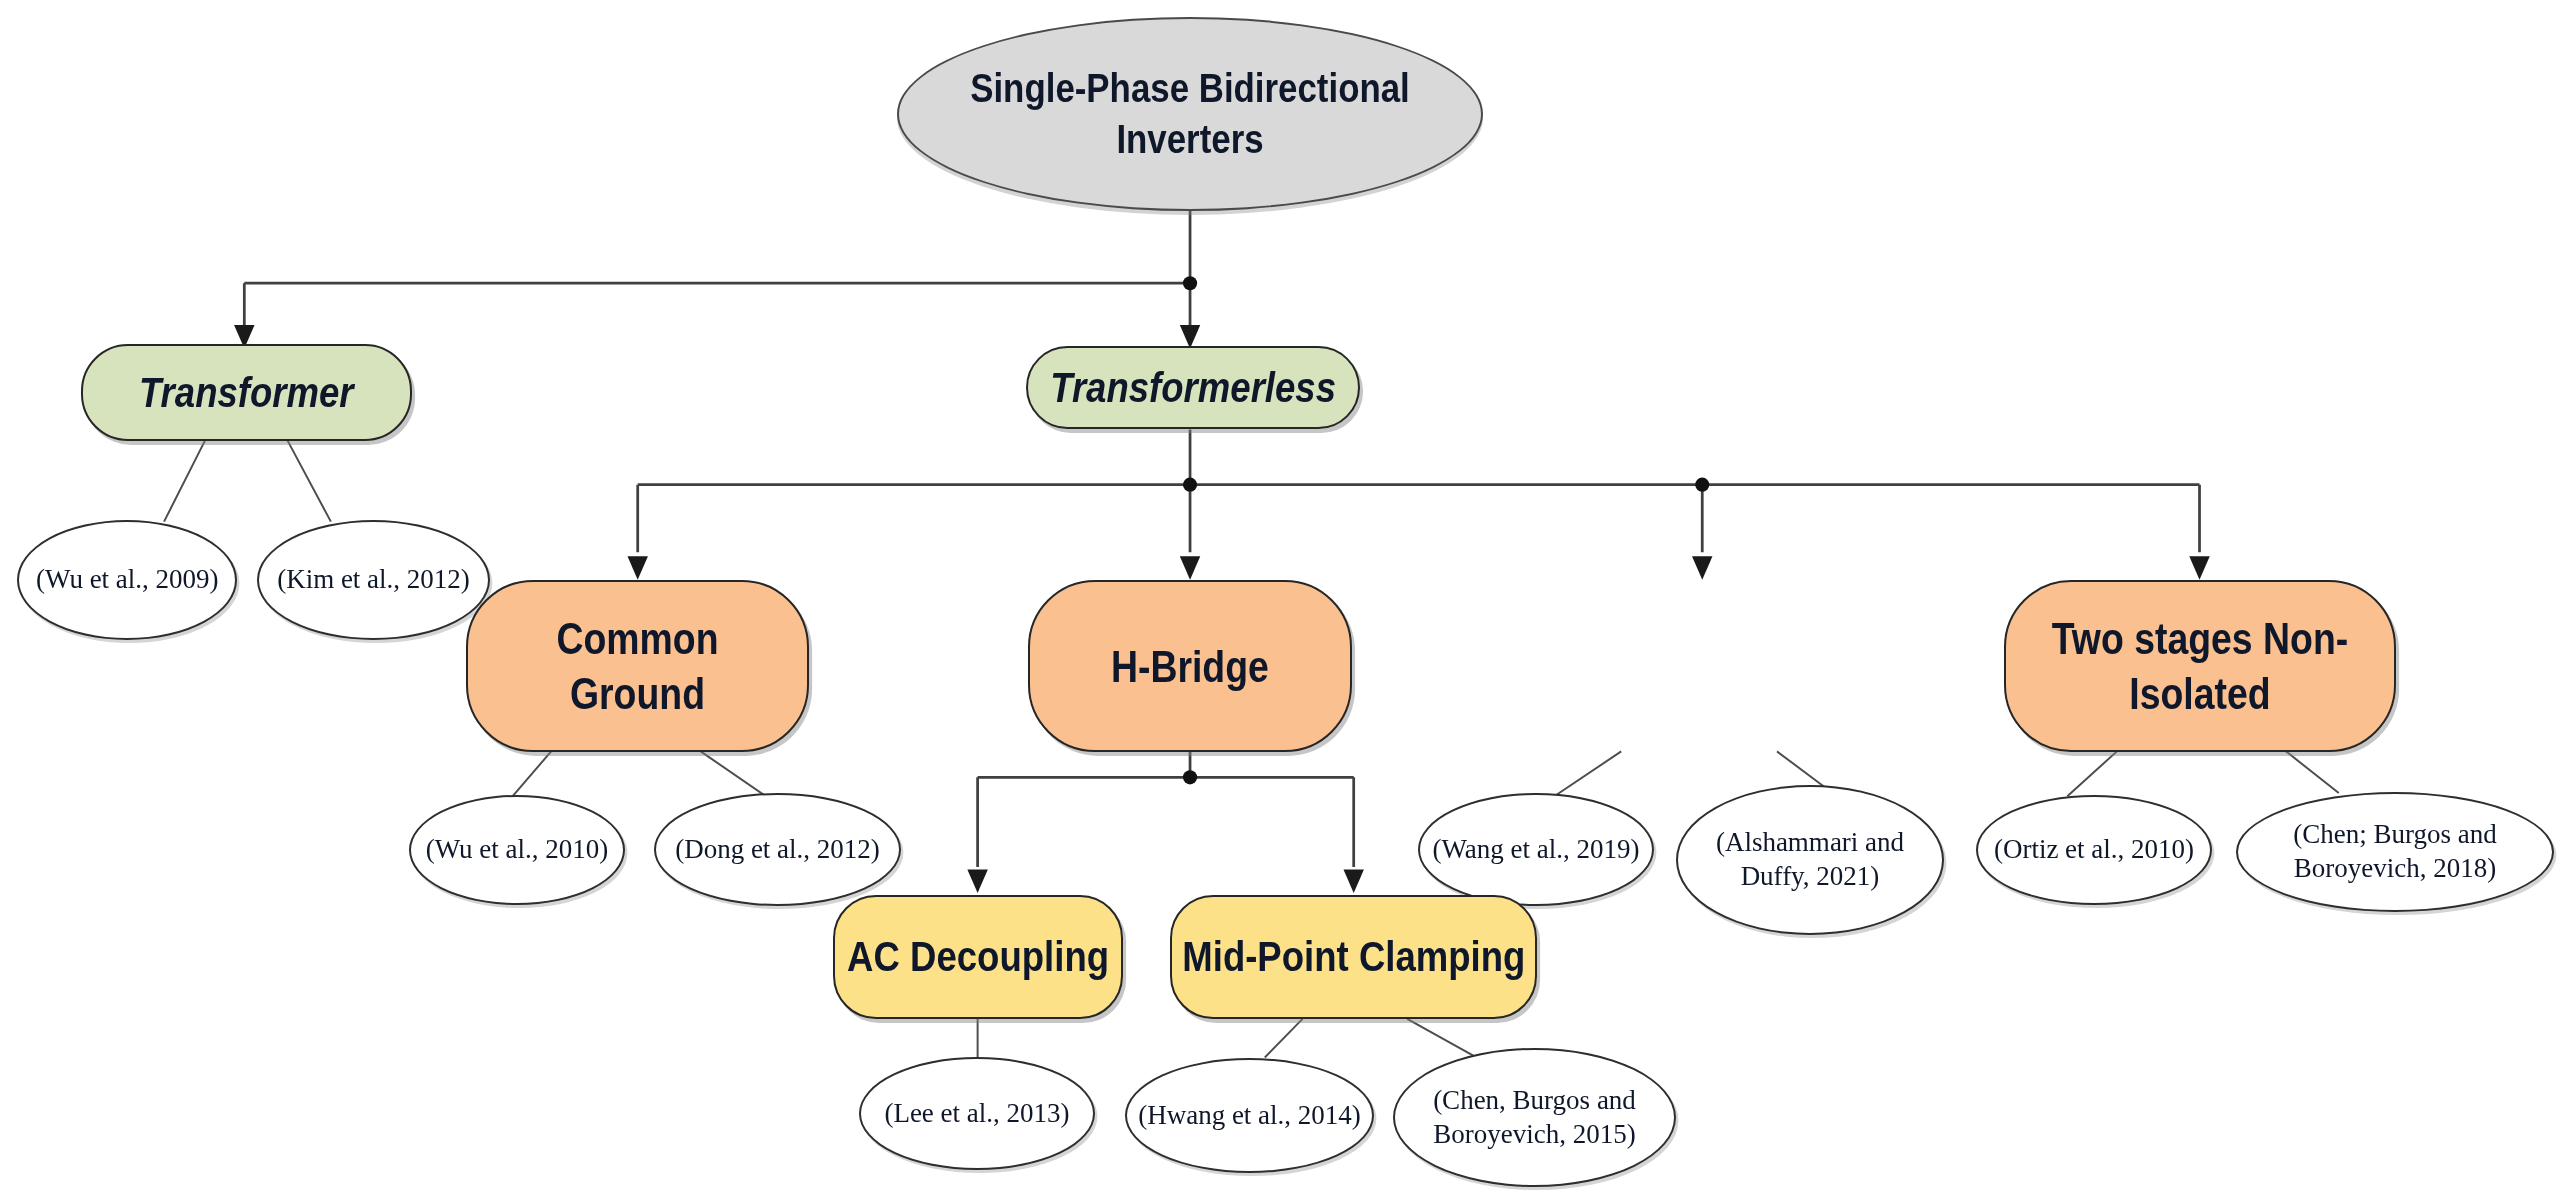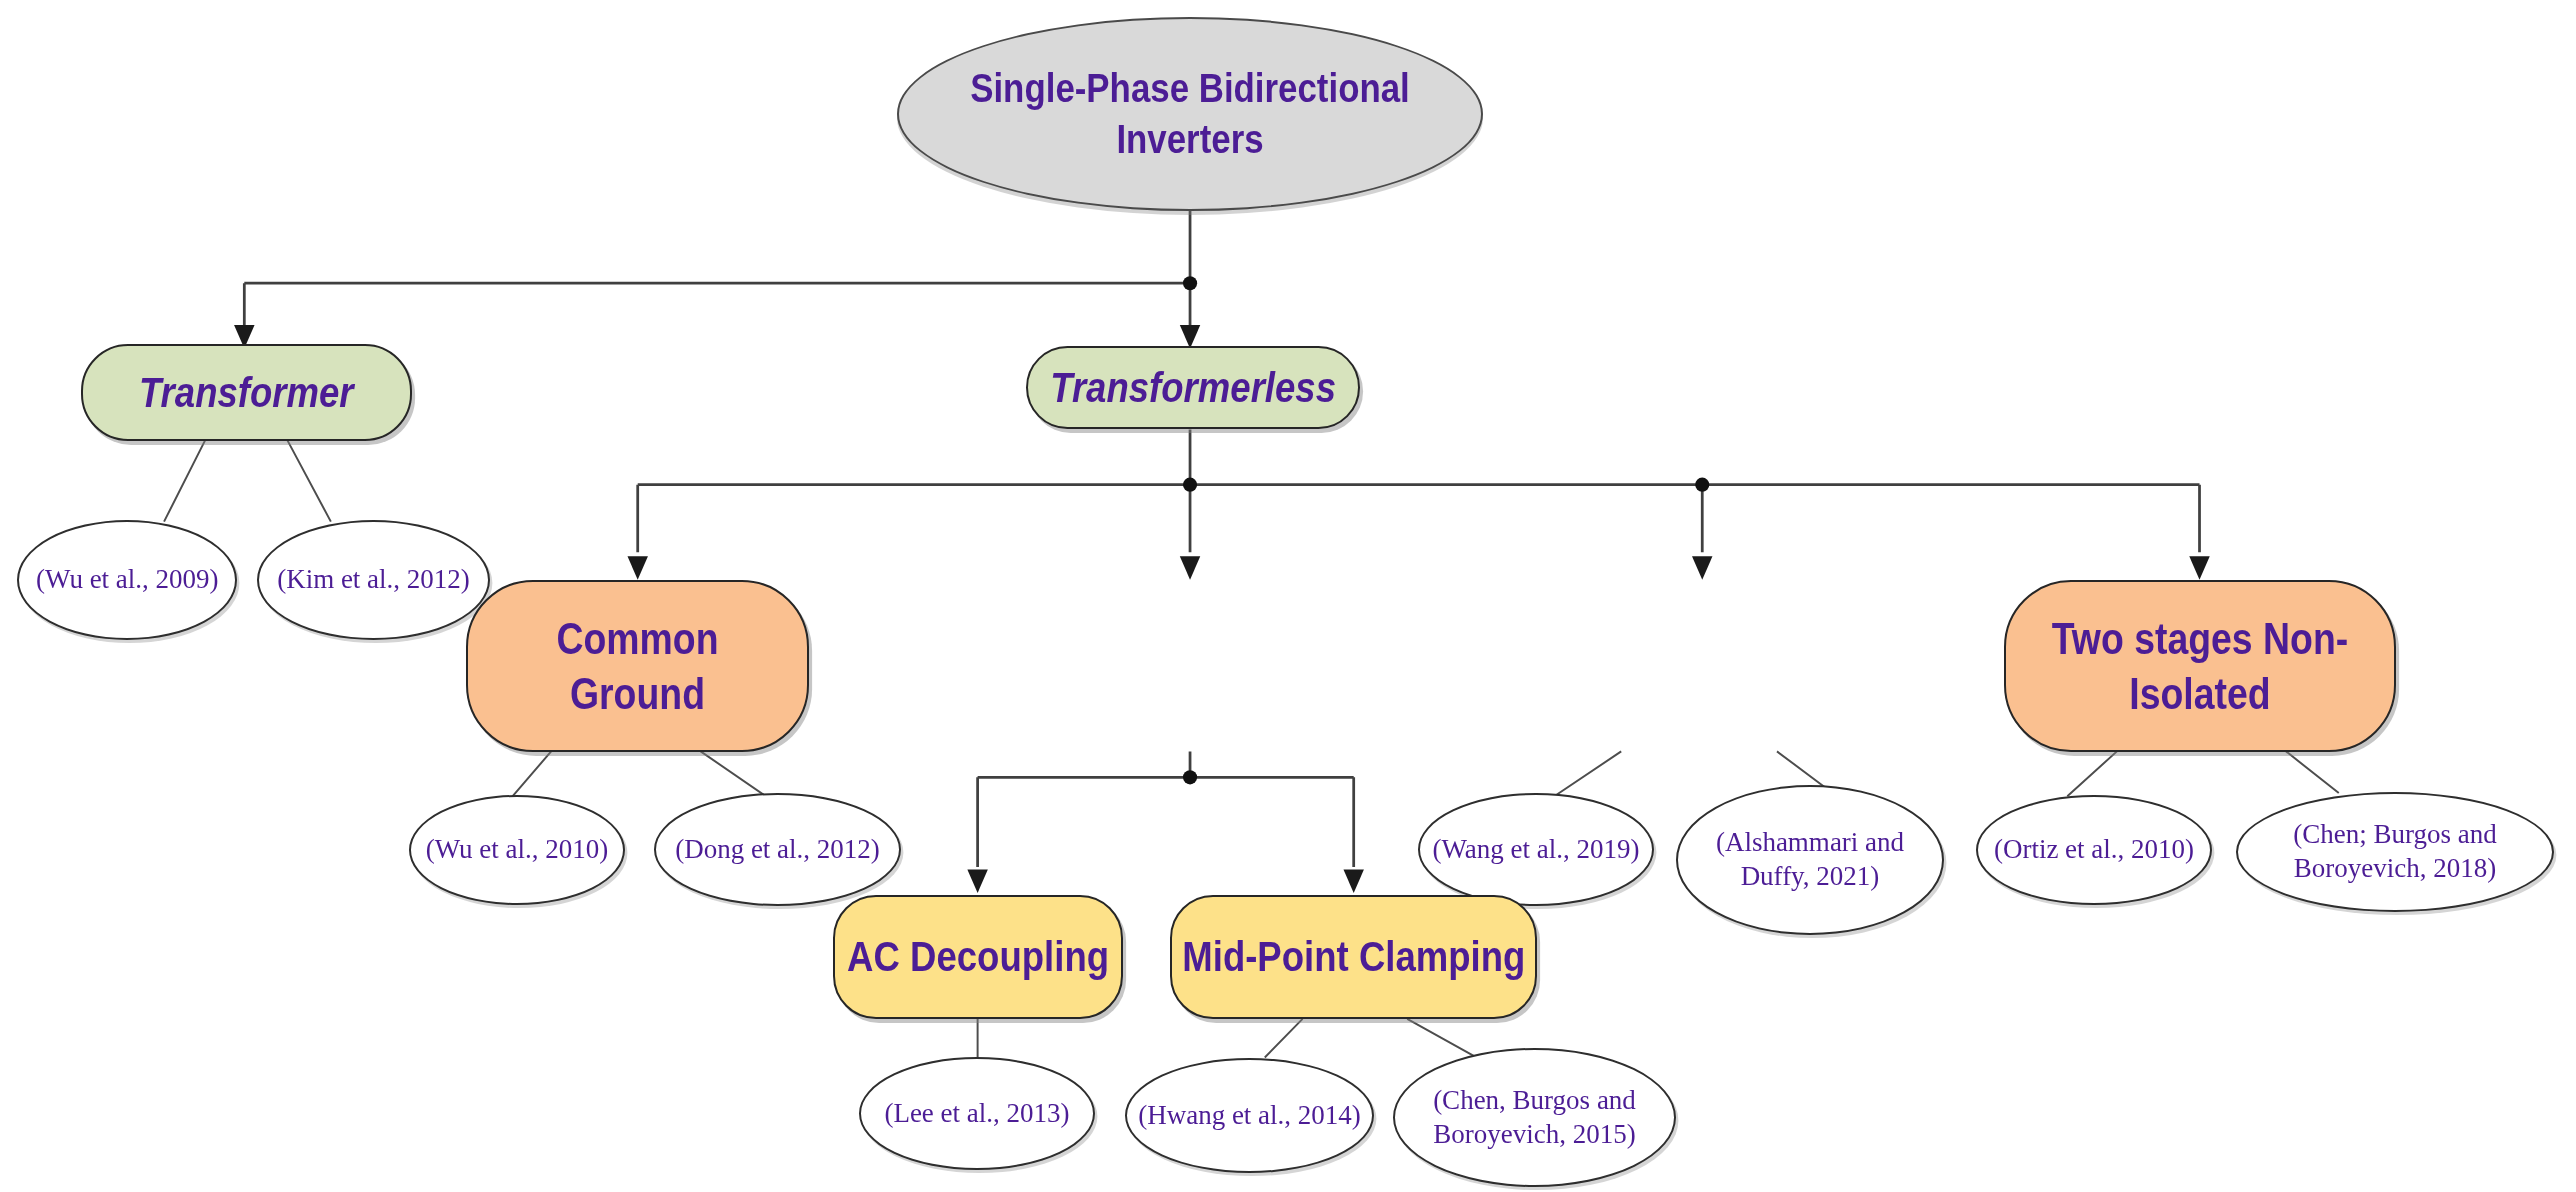--- a/index.html
+++ b/index.html
@@ -9,21 +9,21 @@
     background:#ffffff;
     font-family:"Liberation Sans", sans-serif;
     overflow:hidden;
   }
   #connectors{position:absolute;left:0;top:0;width:2576px;height:1192px;}
   .node{
     position:absolute;
     display:flex;align-items:center;justify-content:center;
     text-align:center;
     box-sizing:border-box;
-    color:#4c1d95;
+    color:#0f172a;
   }
   .rbox{
     border:2.4px solid #262626;
     box-shadow:3.1px 3.9px 0 rgba(128,128,128,0.45);
   }
   .ellipse{
     border-radius:50%;
     background:var(--white-fill,#fff);
     border:2.4px solid #2e2e2e;
     box-shadow:2.4px 3.1px 0 rgba(150,150,150,0.4);
@@ -112,20 +112,23 @@
   <div class="node ellipse" style="left:17.3px;top:520px;width:220px;height:120px;">
     <span class="cit-label">(Wu et al., 2009)</span>
   </div>
   <div class="node ellipse" style="left:257px;top:520px;width:233px;height:120px;">
     <span class="cit-label">(Kim et al., 2012)</span>
   </div>
 
   <div class="node rbox orange" style="left:466px;top:580px;width:343px;height:172px;justify-content:flex-end;">
     <span class="node-label lbl-orange">Common Ground</span>
   </div>
+  <div class="node rbox orange" style="left:1028px;top:580px;width:324px;height:172px;">
+    <span class="node-label lbl-orange">H-Bridge</span>
+  </div>
   <div class="node rbox orange" style="left:2004px;top:580px;width:392px;height:172px;">
     <span class="node-label lbl-orange lbl-two">Two stages Non-Isolated</span>
   </div>
 
   <div class="node ellipse" style="left:409px;top:795px;width:216px;height:110px;">
     <span class="cit-label">(Wu et al., 2010)</span>
   </div>
   <div class="node ellipse" style="left:654px;top:793px;width:247px;height:113px;">
     <span class="cit-label">(Dong et al., 2012)</span>
   </div>

